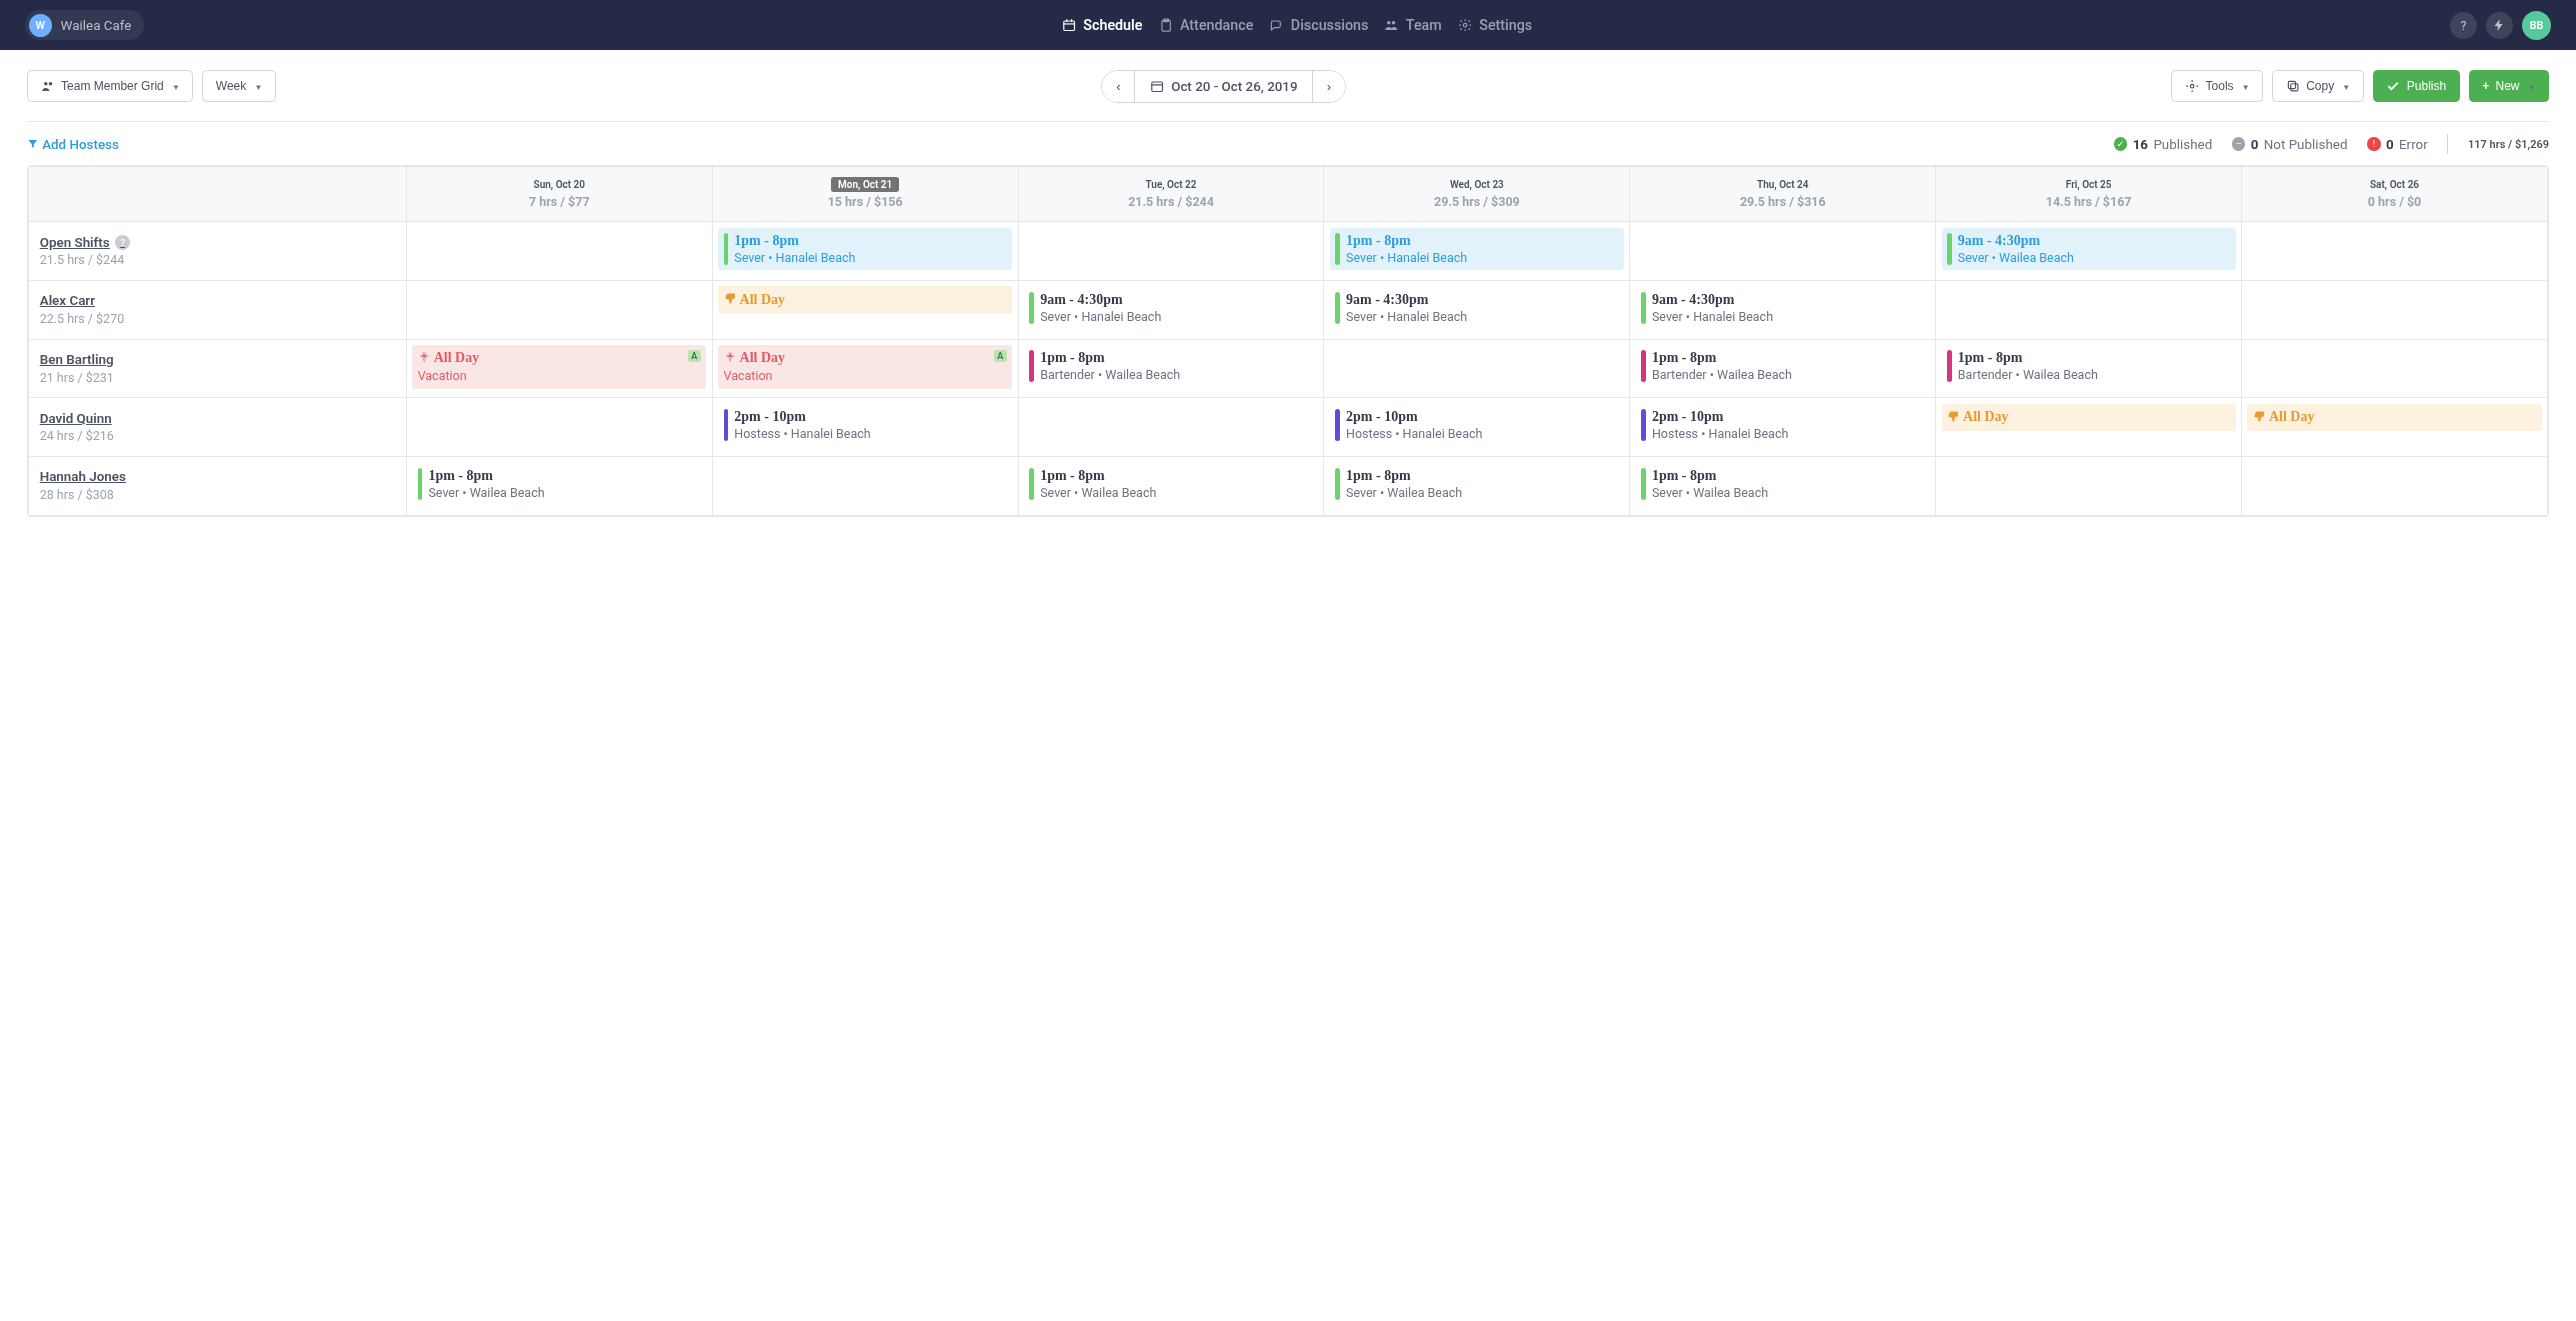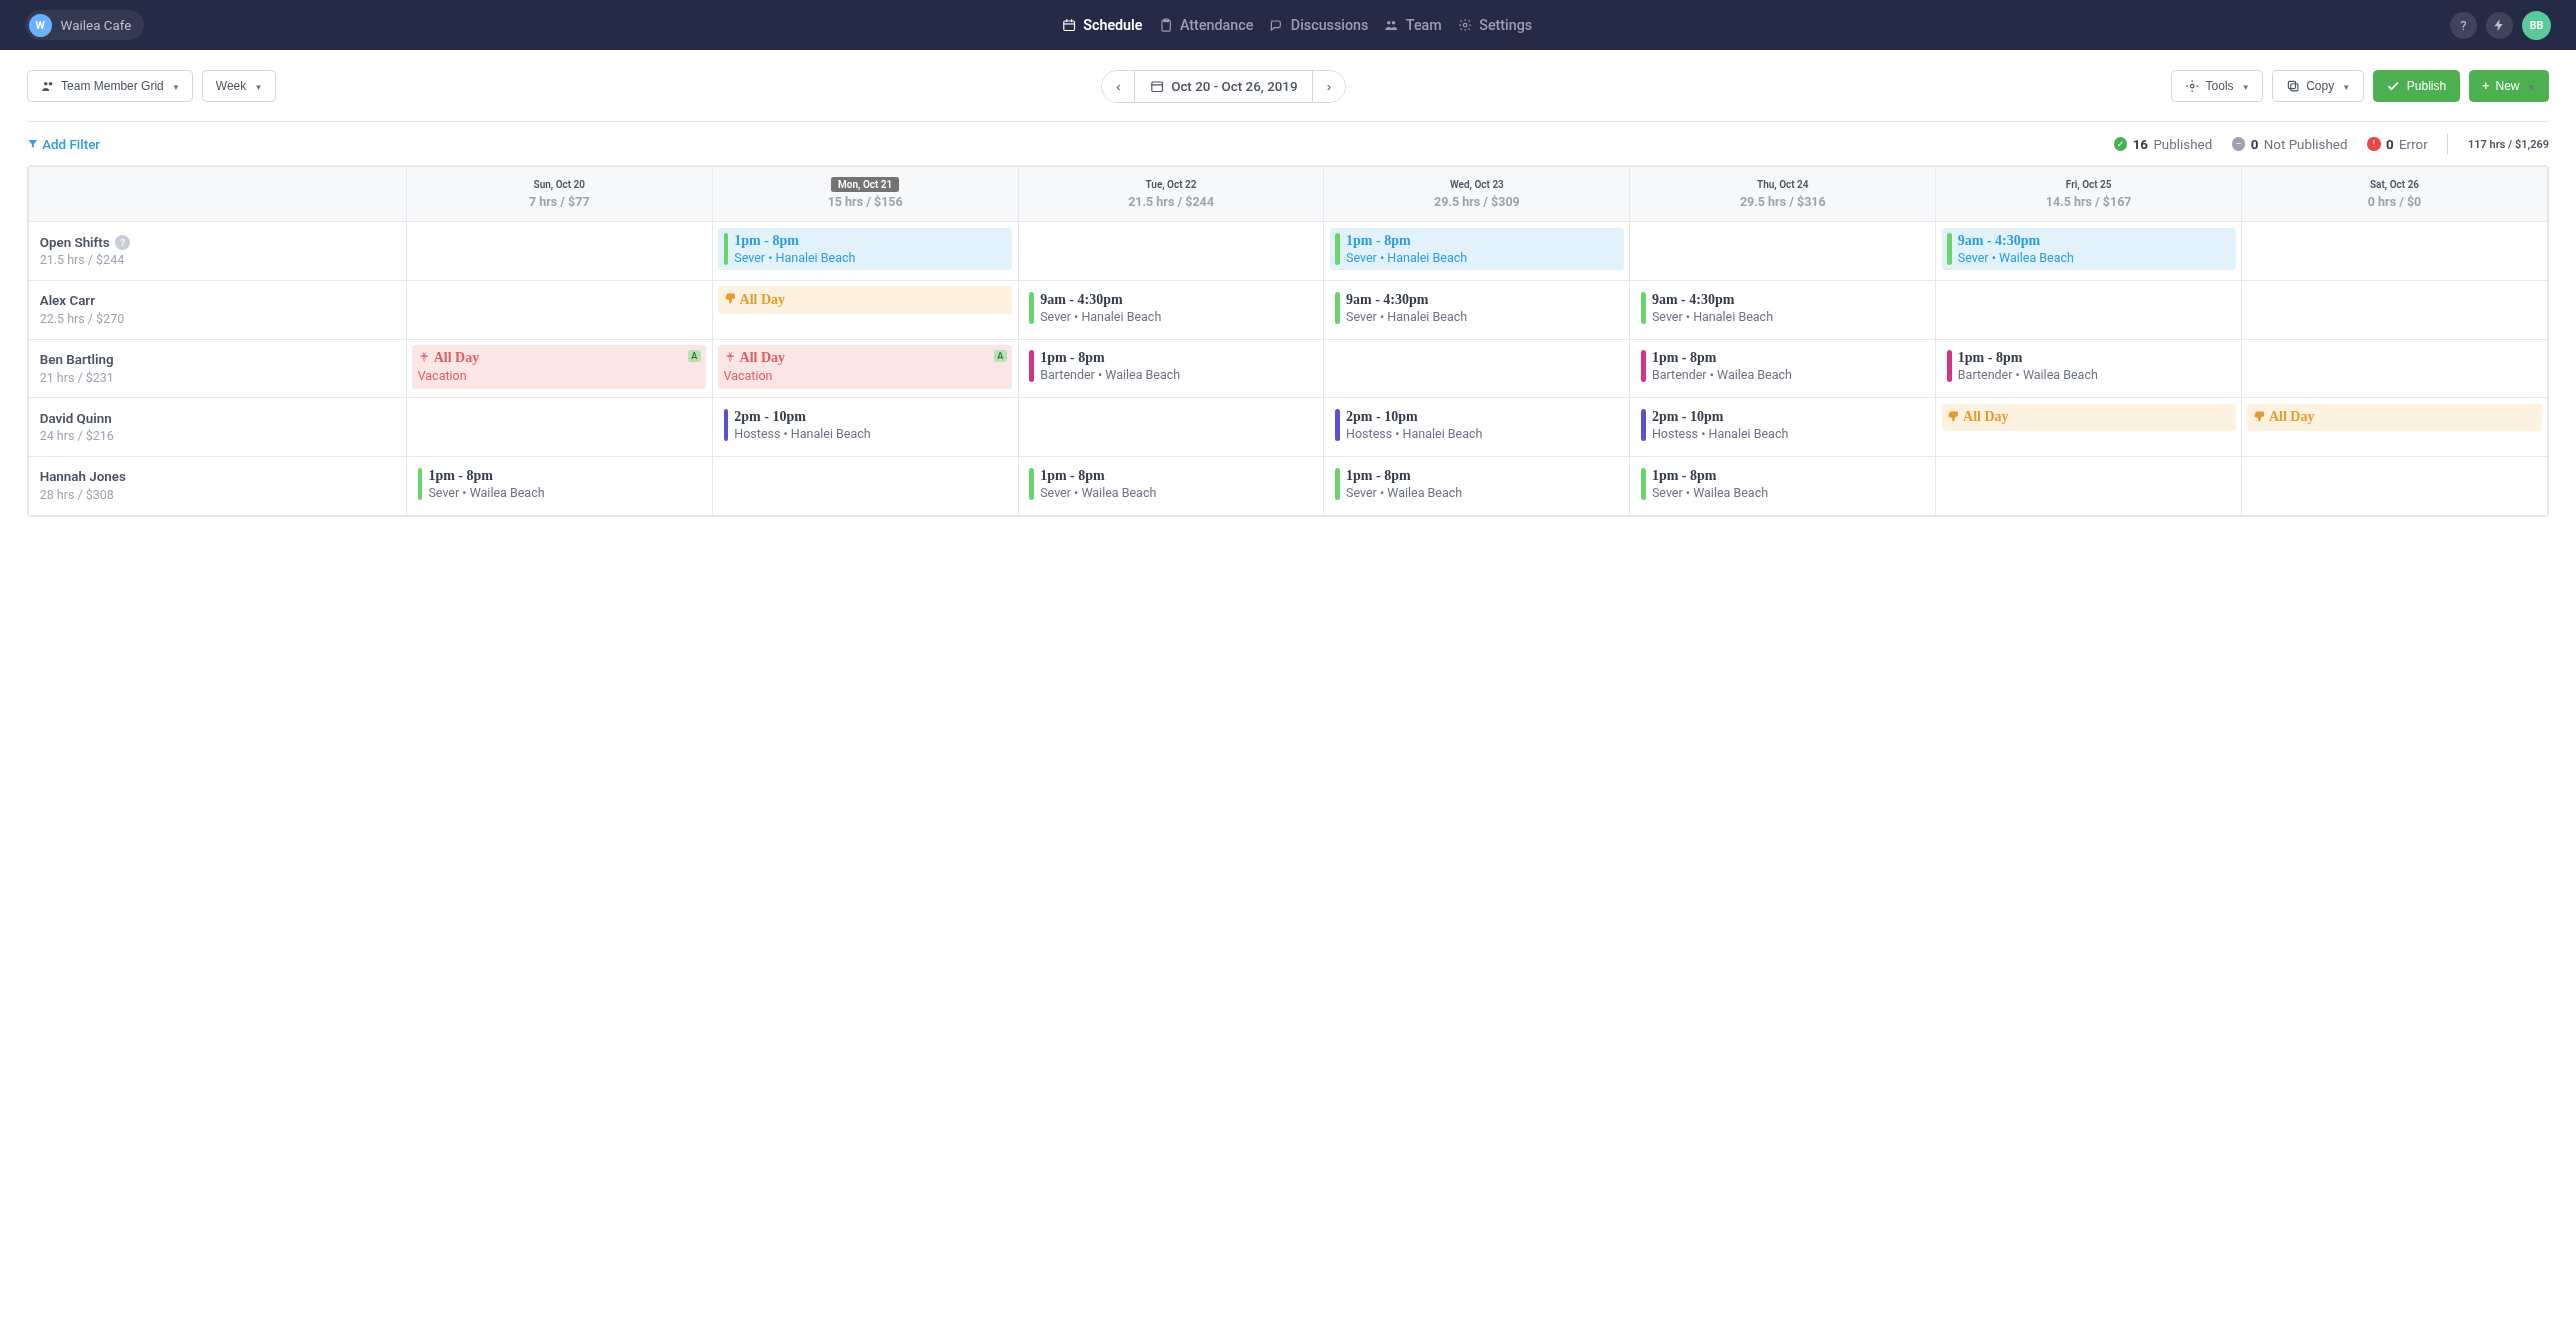--- a/index.html
+++ b/index.html
@@ -49,21 +49,21 @@
 
 .sched { border: 0.9px solid #e5e7eb; border-radius: 3.6px; overflow: hidden; }
 .sched table { width: 100%; border-collapse: collapse; table-layout: fixed; }
 .sched th, .sched td { border: 0.9px solid #e5e7eb; vertical-align: top; }
 .sched thead th { background: #f7f8fa; padding: 12.5px 7.2px; text-align: center; }
 .sched thead th .dhead { font-size: 10px; font-weight: 600; color: #4b5361; }
 .sched thead th.today .dhead span { background: #737373; color: #fff; padding: 1.8px 7.2px; border-radius: 2.7px; }
 .sched thead th .dsub { font-size: 12.5px; color: #9ca3af; margin-top: 3.6px; }
 .sched thead th:first-child { background: #f7f8fa; }
 .rowhead { padding: 12.5px 10.7px; }
-.rowhead .rname { font-size: 13.4px; font-weight: 600; color: #4b5361; display: flex; align-items: flex-start; gap: 5.4px; }
+.rowhead .rname { font-size: 13.4px; font-weight: 600; color: #4b5361; display: flex; align-items: flex-start; gap: 5.4px; text-decoration: underline; }
 .rowhead .rsub { font-size: 12.5px; color: #9ca3af; margin-top: 2.7px; }
 .cell { padding: 5.4px; min-height: 72px; }
 .shift { border-radius: 3.6px; padding: 5.4px 7.2px 5.4px 5.4px; display: flex; gap: 6.3px; align-items: flex-start; position: relative; }
 .shift .bar { width: 4.5px; border-radius: 2.7px; align-self: stretch; min-height: 32px; }
 .shift .body .time { font-size: 14px; font-weight: 600; font-family: Liberation Serif, serif; }
 .shift .body .desc { font-size: 12.5px; margin-top: 0.9px; }
 .shift.normal .time { color: #363d4a; }
 .shift.normal .desc { color: #6b7280; }
 .shift.open { background: #e2f2fb; }
 .shift.open .time, .shift.open .desc { color: #2f9cdb; }
@@ -201,21 +201,21 @@
     </div>
   </div>
 
   <div class="divider"></div>
 
   <div class="meta-row">
     <div class="add-filter">
       <svg width="11.6" height="11.6" viewBox="0 0 24 24" fill="currentColor">
           <path d="M3 4h18l-7 9v7l-4-2v-5z"></path>
         </svg>
-      <span>Add Filter</span>
+      <span>Add Hostess</span>
     </div>
     <div class="meta-right">
       <div class="status-pill">
         <span class="dot green">✓</span>
         <span class="num">16</span>
         <span>Published</span>
       </div>
       <div class="status-pill">
         <span class="dot gray">–</span>
         <span class="num">0</span>

